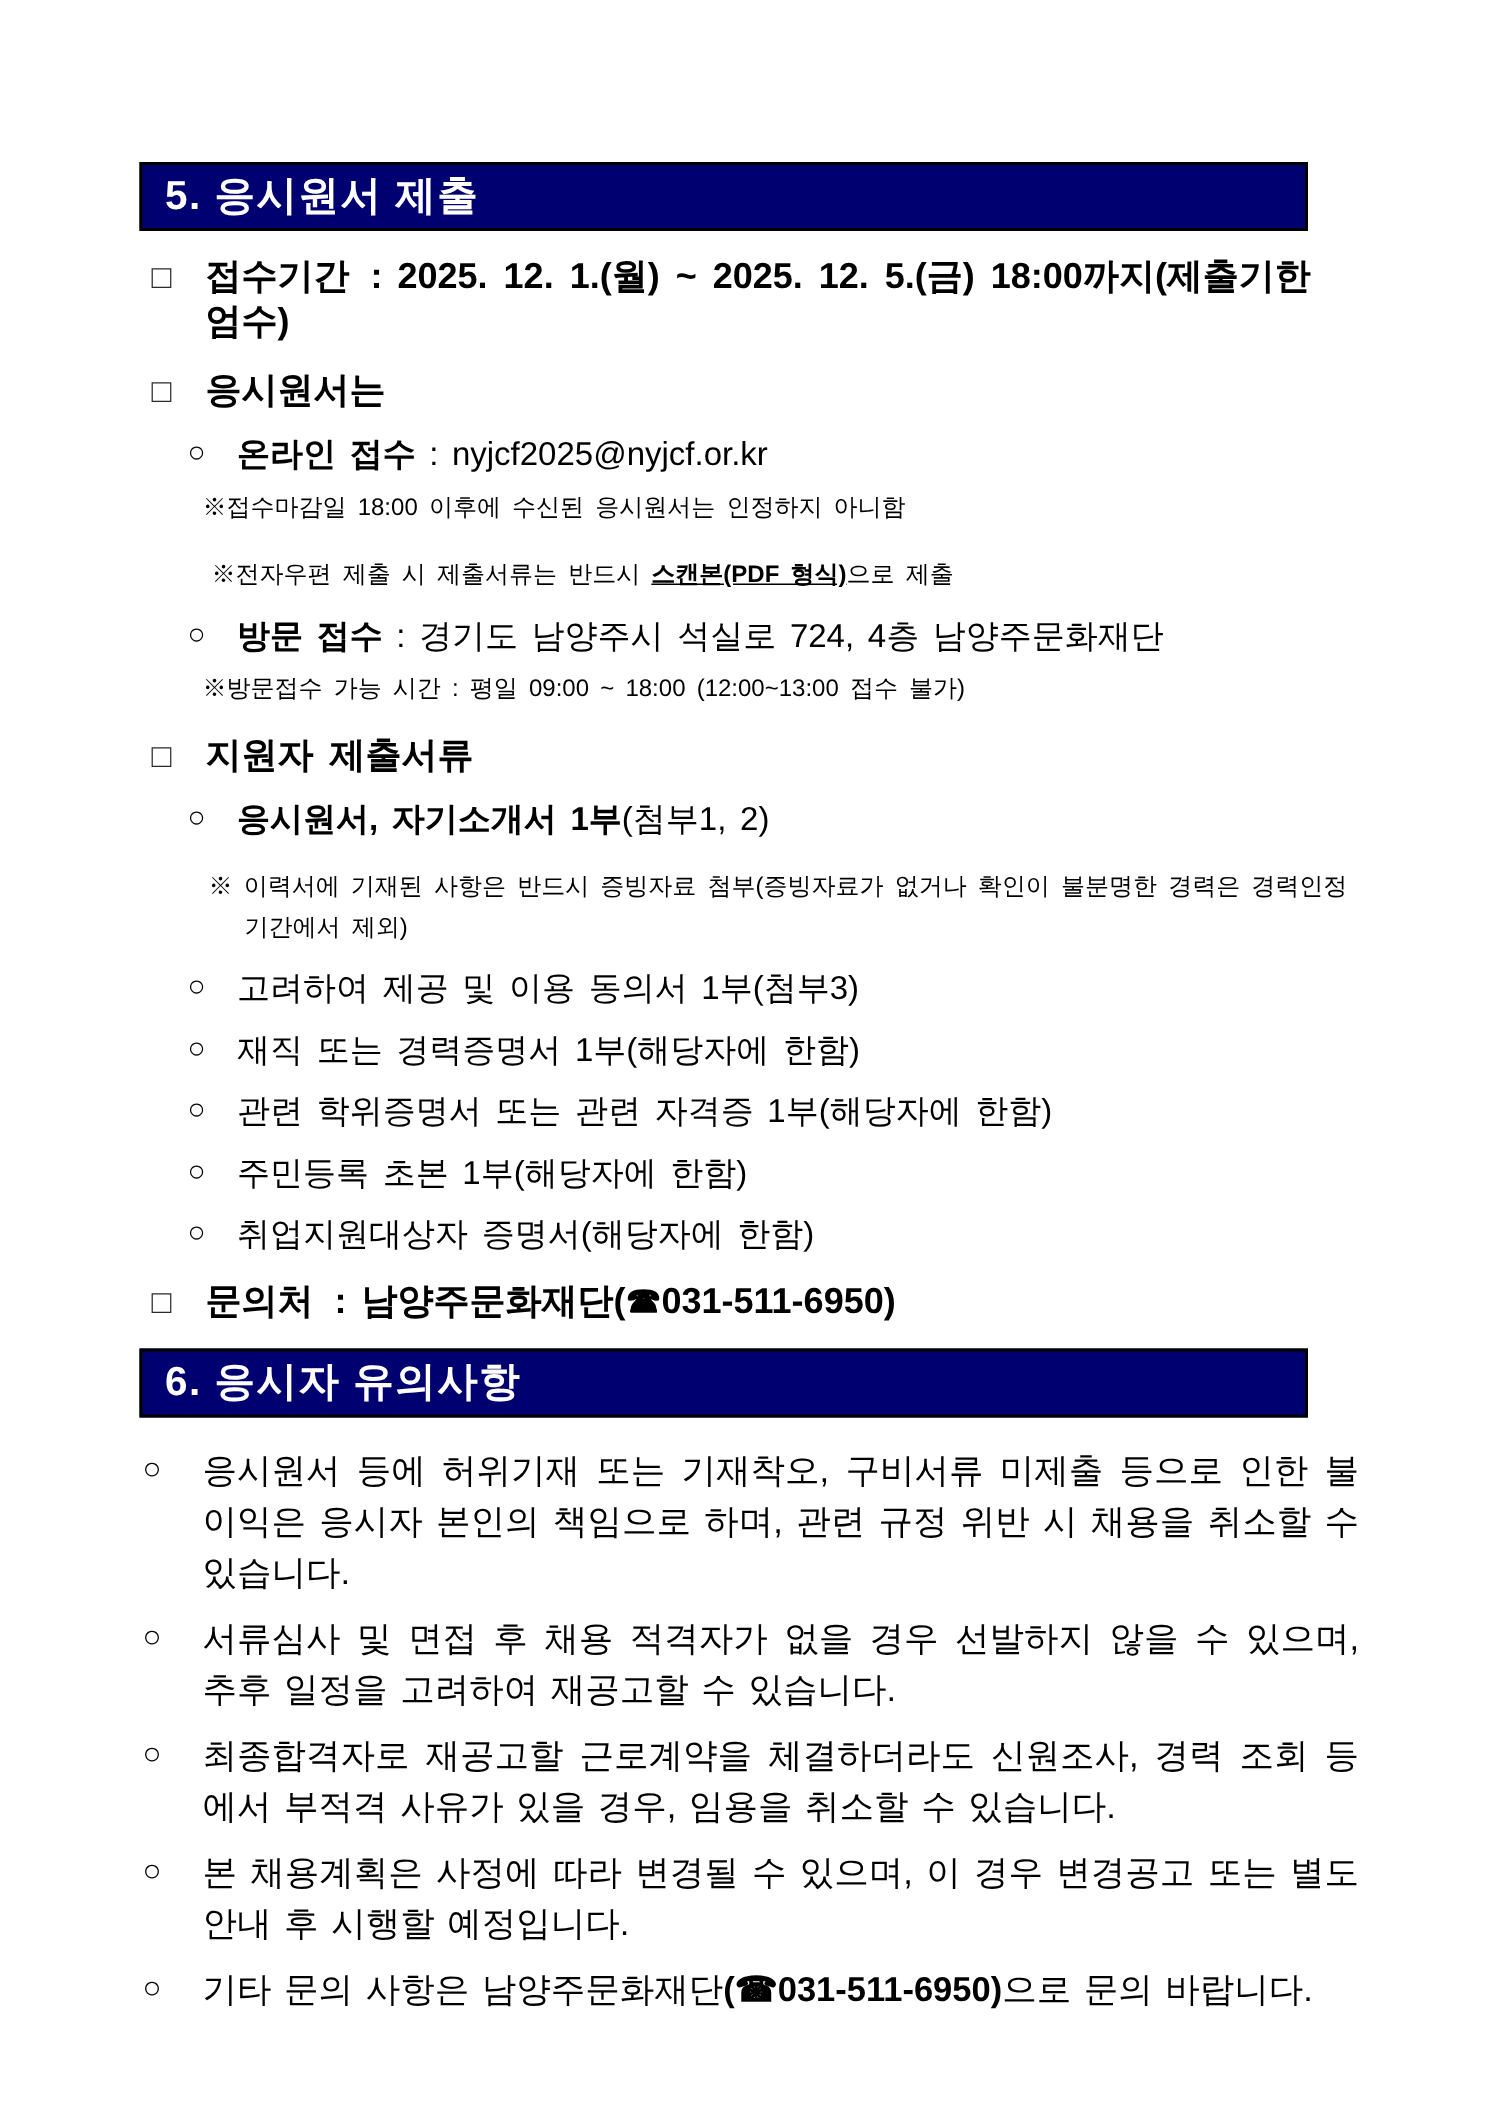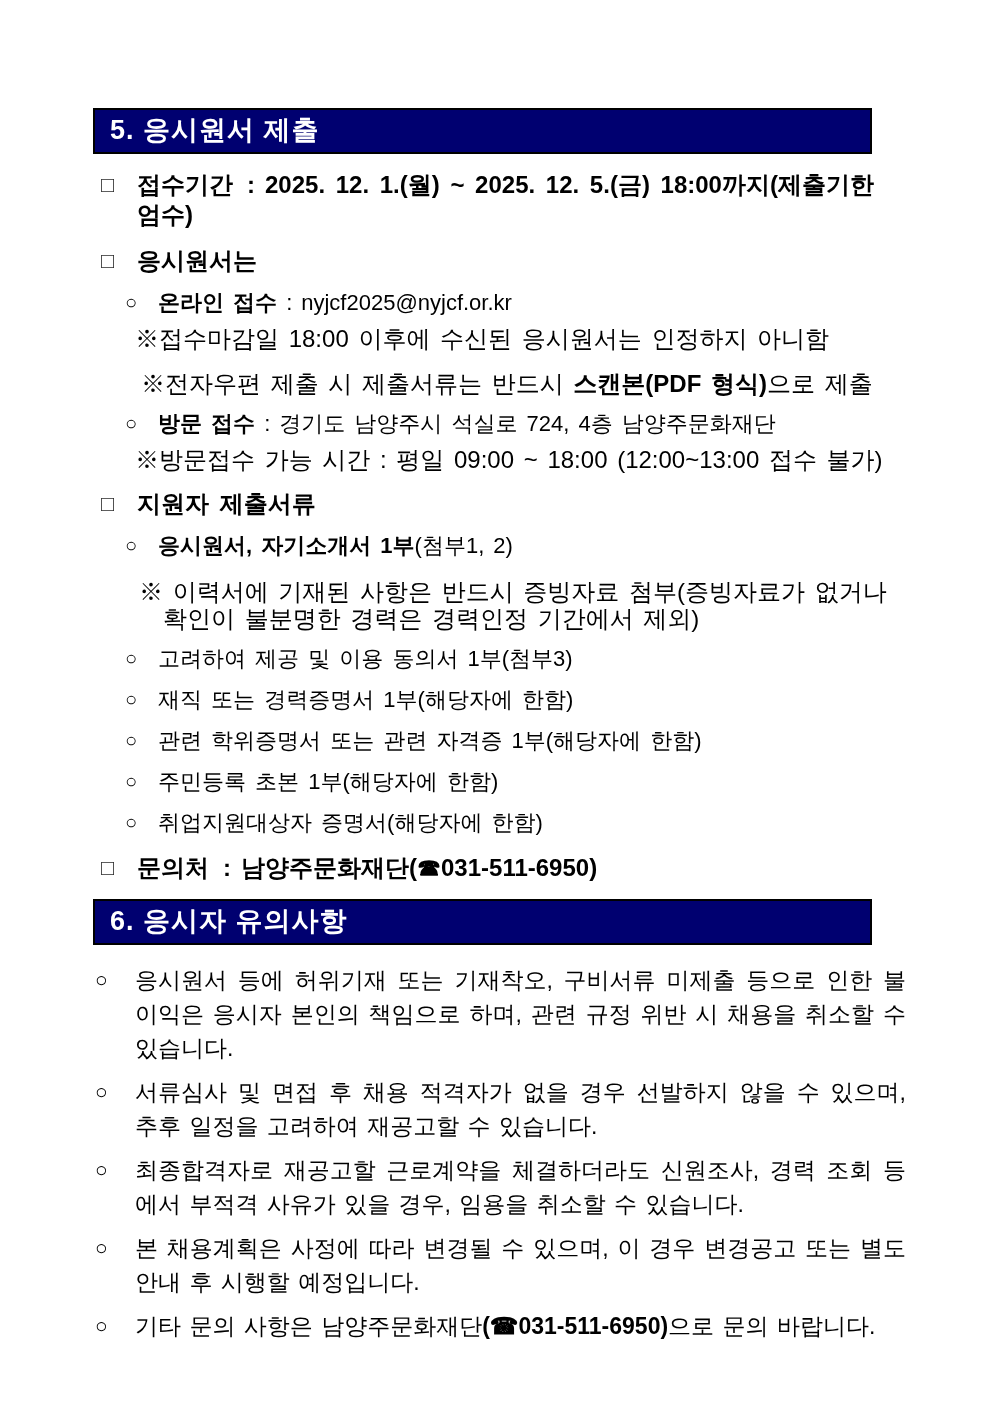--- a/index.html
+++ b/index.html
@@ -26,26 +26,26 @@
   .l1 { margin:16px 0 0 6px; font-size:24px; line-height:30px; font-weight:bold; }
   .l1 .mk { width:36px; font-weight:normal; color:#2a2a2a; font-size:22px; line-height:30px; }
   .l1 .txt { word-spacing:4px; }
 
   
   .l2 { margin:12px 0 0 30px; font-size:22px; line-height:29px; }
   .l2 .mk { width:33px; font-size:20px; line-height:29px; }
   .l2 .txt { word-spacing:3px; }
 
   
-  .l3 { margin:8px 0 0 40px; font-size:24px; line-height:27px; word-spacing:3px; }
+  .l3 { margin:8px 0 0 40px; font-size:16px; line-height:27px; word-spacing:3px; }
   .l3.gap { margin-top:18px; margin-left:46px; }
   .l3.hang { margin-left:44px; padding-left:24px; text-indent:-24px; max-width:790px; }
 
   .b { font-weight:bold; }
-  .emph { font-weight:bold; }
+  .emph { font-weight:bold; text-decoration:underline; }
   .sep { margin:0 9px; }
   .sep.wide { margin:0 10px 0 14px; }
 
   
   .s6row { display:flex; align-items:flex-start; margin-top:10px; font-size:23px; }
   .s6row.first { margin-top:18px; }
   .s6row .mk { width:40px; font-size:21px; line-height:34px; }
   .s6row .pt { flex:1; text-align:justify; line-height:34px; word-break:break-all; word-spacing:2px; }
 </style>
 </head>

